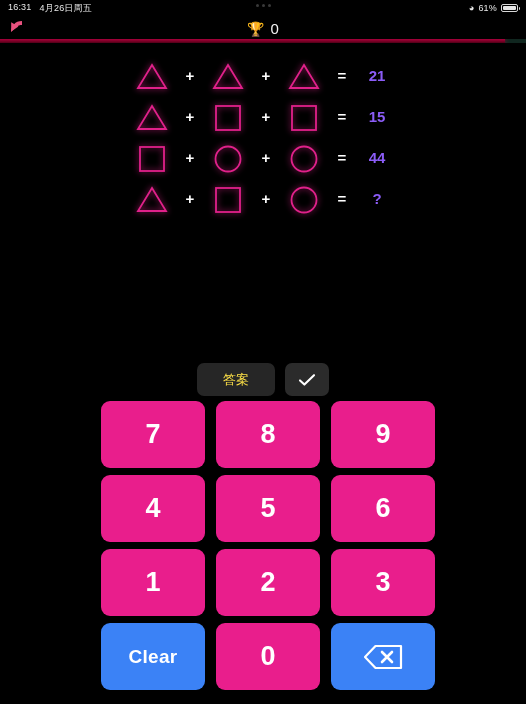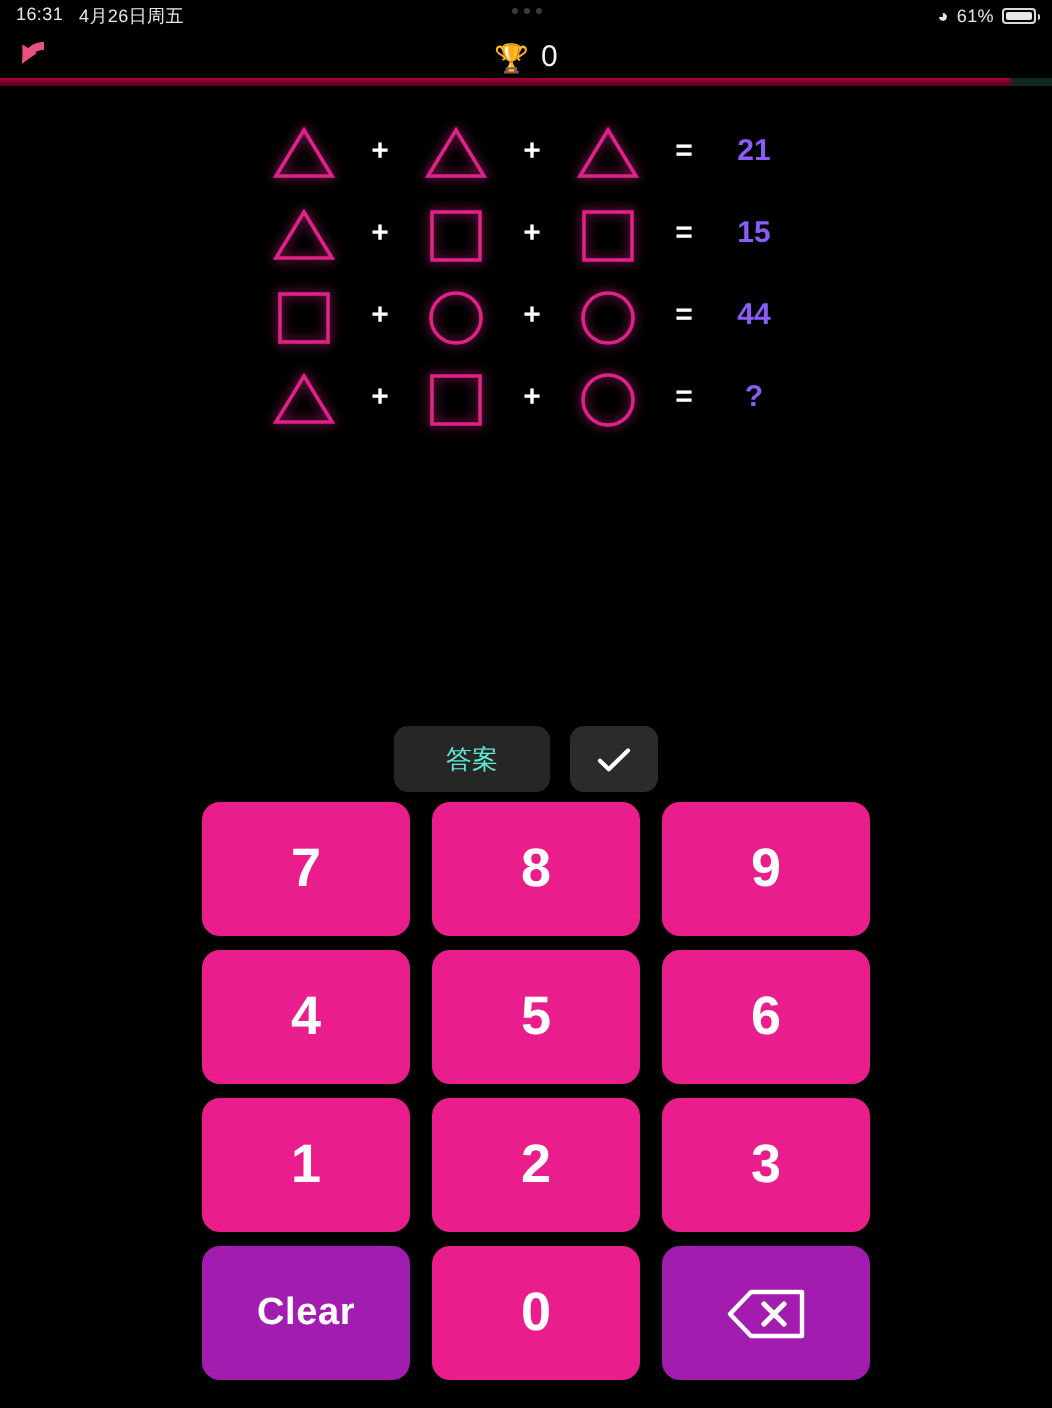--- a/index.html
+++ b/index.html
@@ -170,21 +170,21 @@
     display: flex;
     justify-content: center;
     align-items: center;
     gap: 10px;
   }
   .btn-answer {
     width: 78px;
     height: 33px;
     border-radius: 7px;
     background: #262626;
-    color: #5eead4;
+    color: #fde047;
     font-size: 13px;
     display: flex;
     align-items: center;
     justify-content: center;
     border: none;
     font-family: "Liberation Sans", sans-serif;
   }
   .btn-check {
     width: 44px;
     height: 33px;
@@ -213,21 +213,21 @@
     align-items: center;
     justify-content: center;
     font-size: 27px;
     font-weight: bold;
     color: #ffffff;
     border: none;
     font-family: "Liberation Sans", sans-serif;
     user-select: none;
   }
   .key.num { background: #e91e8c; }
-  .key.dark { background: #a21caf; }
+  .key.dark { background: #3b82f6; }
   .key.clear { font-size: 19px; font-weight: bold; letter-spacing: .3px; }
 </style>
 </head>
 <body>
 
 <div class="multitask-dots">
   <span></span>
   <span></span>
   <span></span>
 </div>

